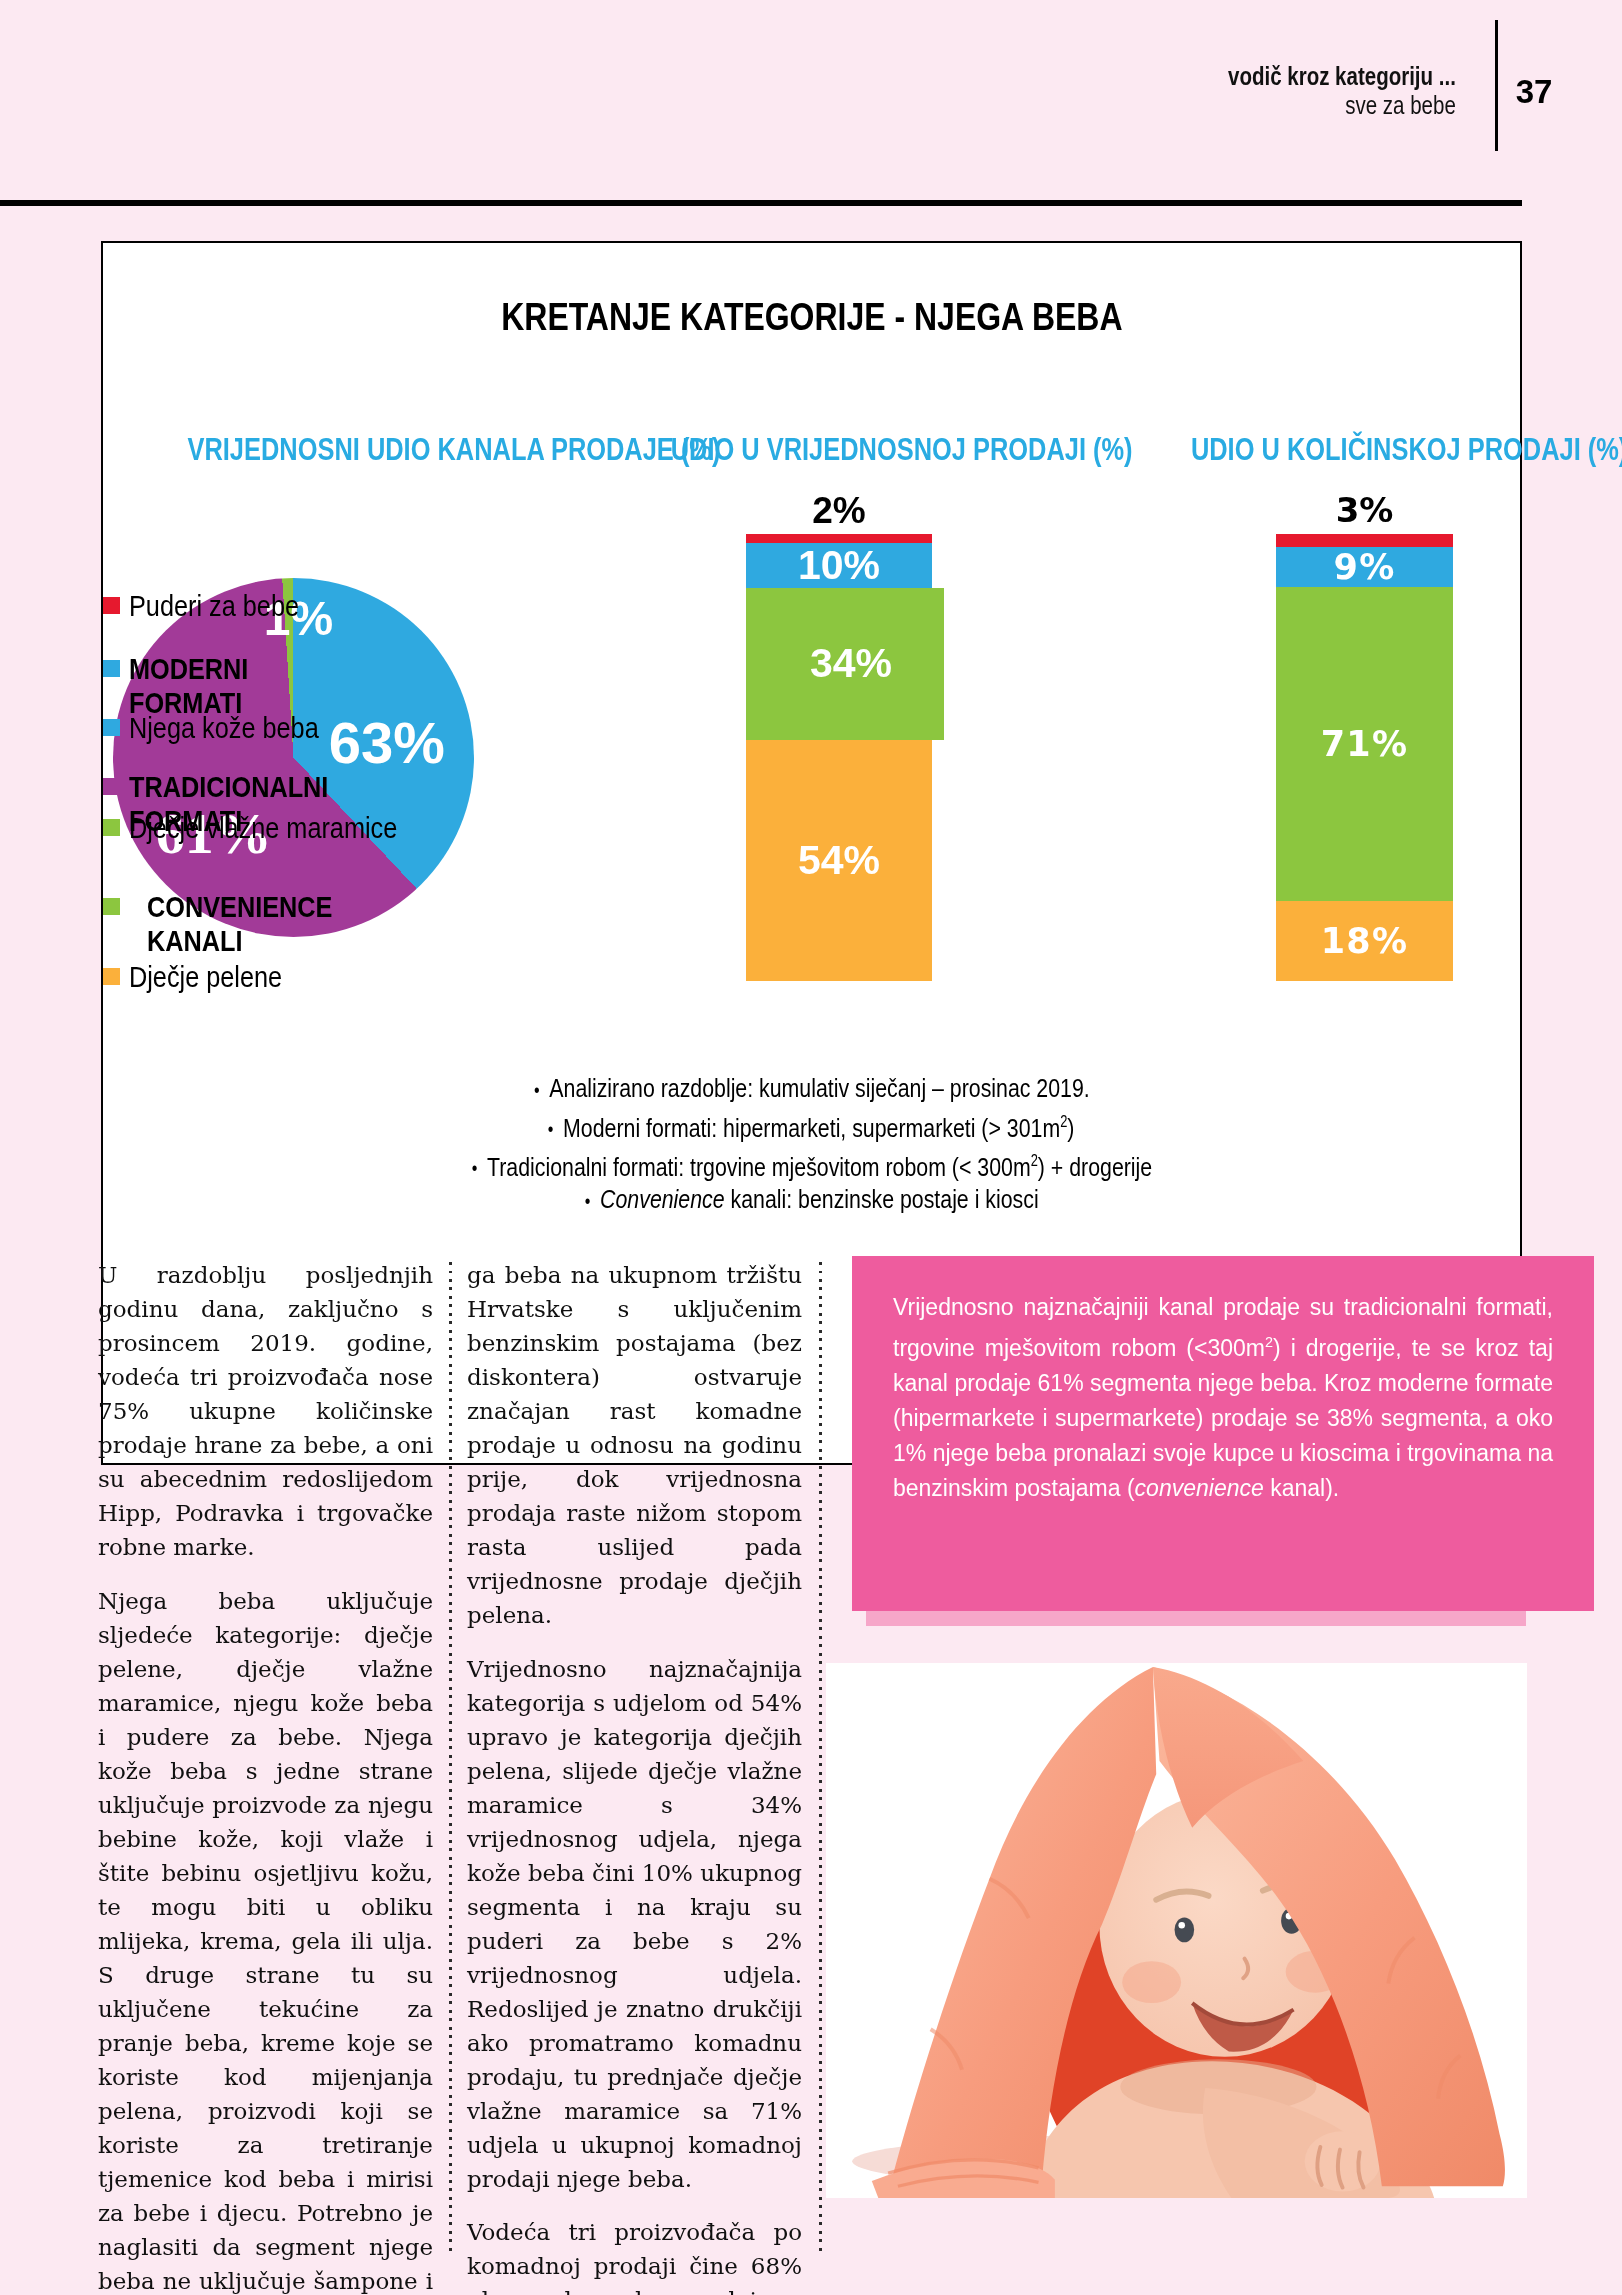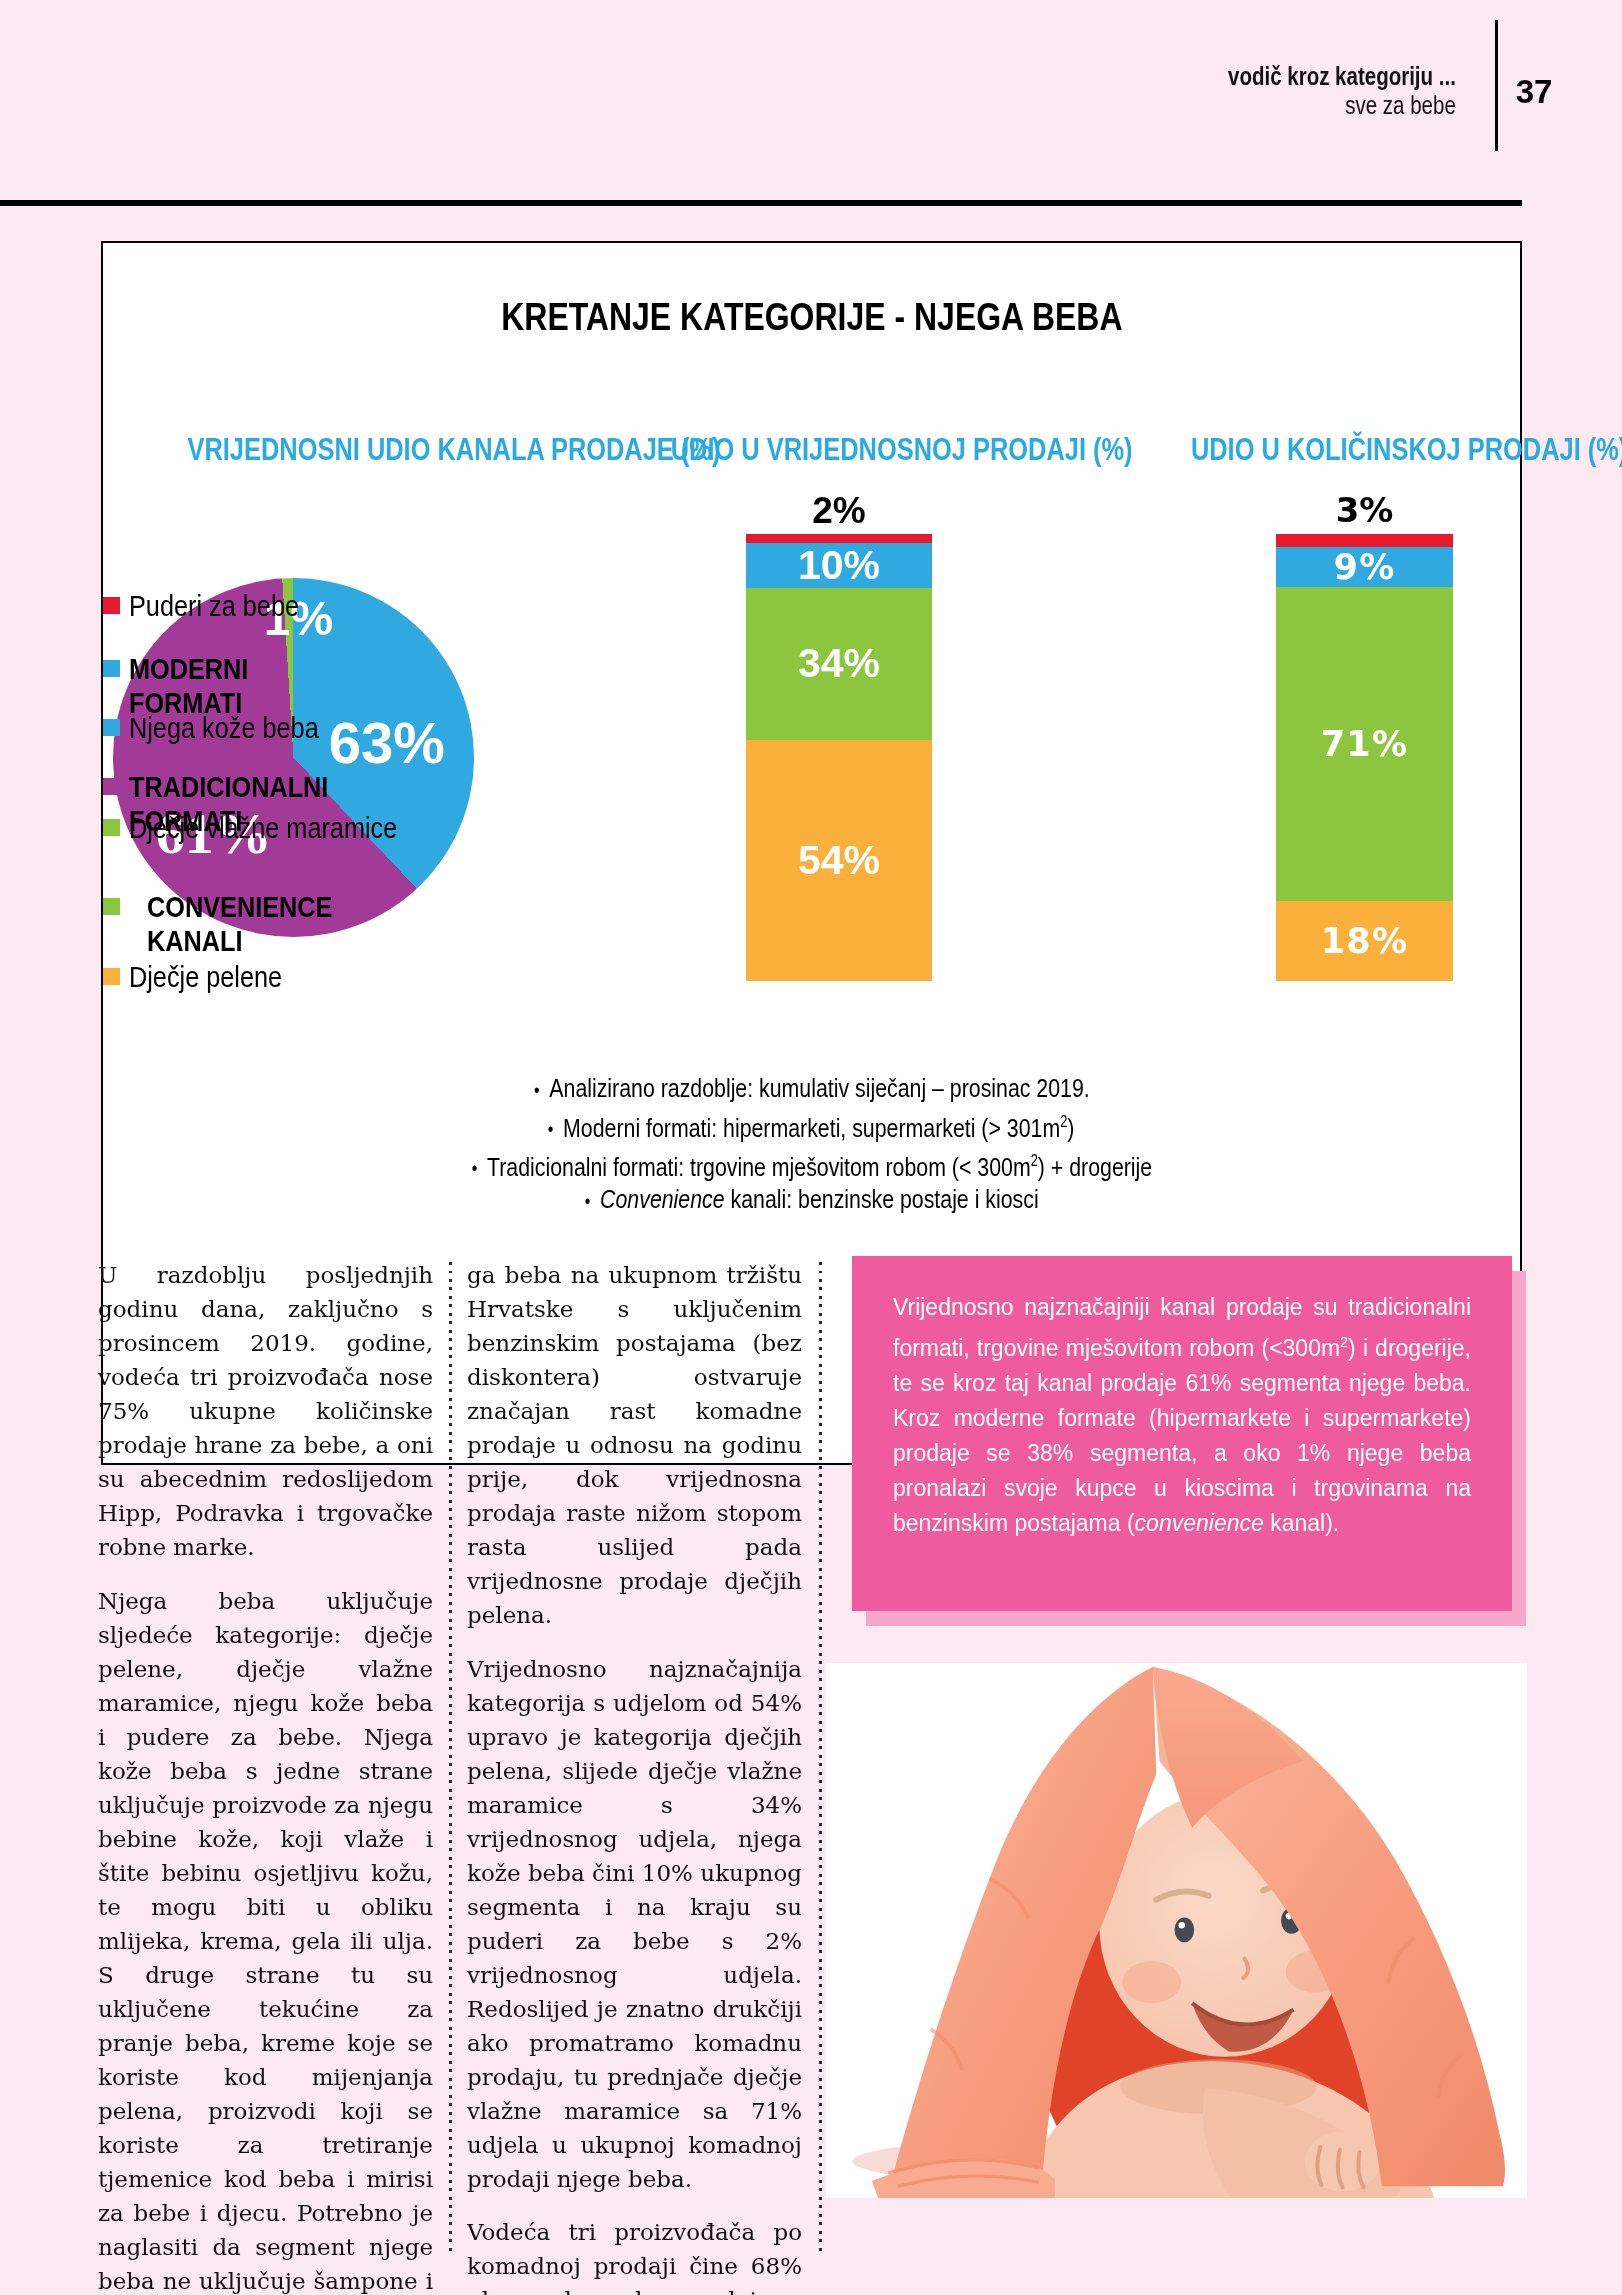--- a/index.html
+++ b/index.html
@@ -69,21 +69,21 @@
   .bodycol{top:1258px;font-family:"DejaVu Serif","Liberation Serif",serif;font-size:23px;line-height:34px;text-align:justify;color:#101010;}
   .col1{left:98px;width:335px;}
   .col2{left:467px;width:335px;}
   .bodycol p{margin:0 0 19.6px 0;}
   .dotrule{top:1262px;width:2.6px;height:991px;background:repeating-linear-gradient(to bottom,#2b2b2b 0 2.6px,transparent 2.6px 8.5px);}
   .dr1{left:449px;}
   .dr2{left:819px;}
 
   
   .calloutshadow{left:866px;top:1271px;width:660px;height:355px;background:#f6a6c9;}
-  .callout{left:852px;top:1256px;width:660px;height:355px;background:#ee5c9e;box-sizing:border-box;padding:34px 41px 0 41px;}
+  .callout{left:852px;top:1256px;width:742px;height:355px;background:#ee5c9e;box-sizing:border-box;padding:34px 41px 0 41px;}
   .callout .ct{color:#fff;font-size:23px;line-height:35px;text-align:justify;letter-spacing:0px;}
   .callout sup{font-size:14.4px;vertical-align:super;}
   .callout .it{font-style:italic;}
 
   
   .photo{left:826px;top:1663px;width:701px;height:535px;background:#fff;}
   .photo svg{display:block;width:100%;height:100%;}
 </style>
 </head>
 <body>
@@ -125,21 +125,21 @@
         <span class="txt legtxt"><span class="condl">CONVENIENCE KANALI</span></span>
       </div>
     </div>
 
     <div class="abs toplabel t1">2%</div>
     <div class="abs stack stack1">
         <div class="seg" style="height: 2%; background: rgb(230, 25, 46);"></div>
         <div class="seg" style="height: 10%; background: rgb(47, 169, 224);">
           <span class="seglabel">10%</span>
         </div>
-        <div class="seg" style="height: 34%; background: rgb(140, 198, 63);">
+        <div class="seg" style="height: 34%; background: rgb(140, 198, 63); padding-left: 12px;">
           <span class="seglabel">34%</span>
         </div>
         <div class="seg" style="height: 54%; background: rgb(251, 176, 59);">
           <span class="seglabel">54%</span>
         </div>
       </div>
 
     <div class="abs toplabel t2">3%</div>
     <div class="abs stack stack2">
         <div class="seg" style="height: 2.9703%; background: rgb(230, 25, 46);"></div>

